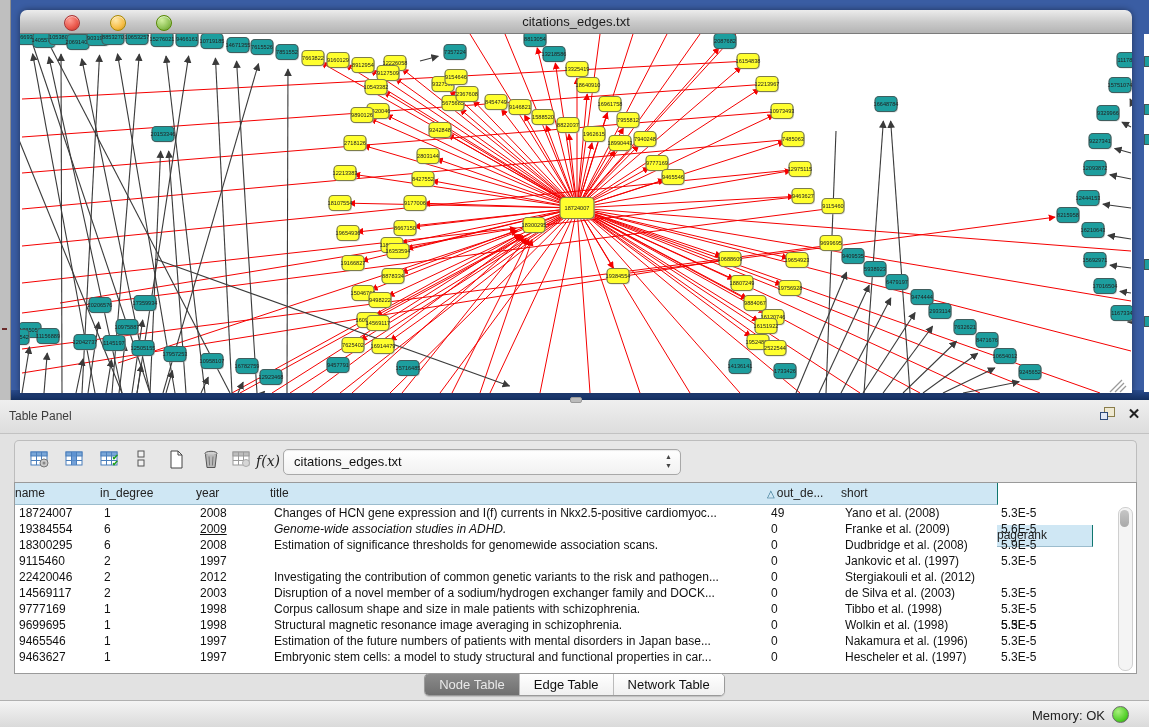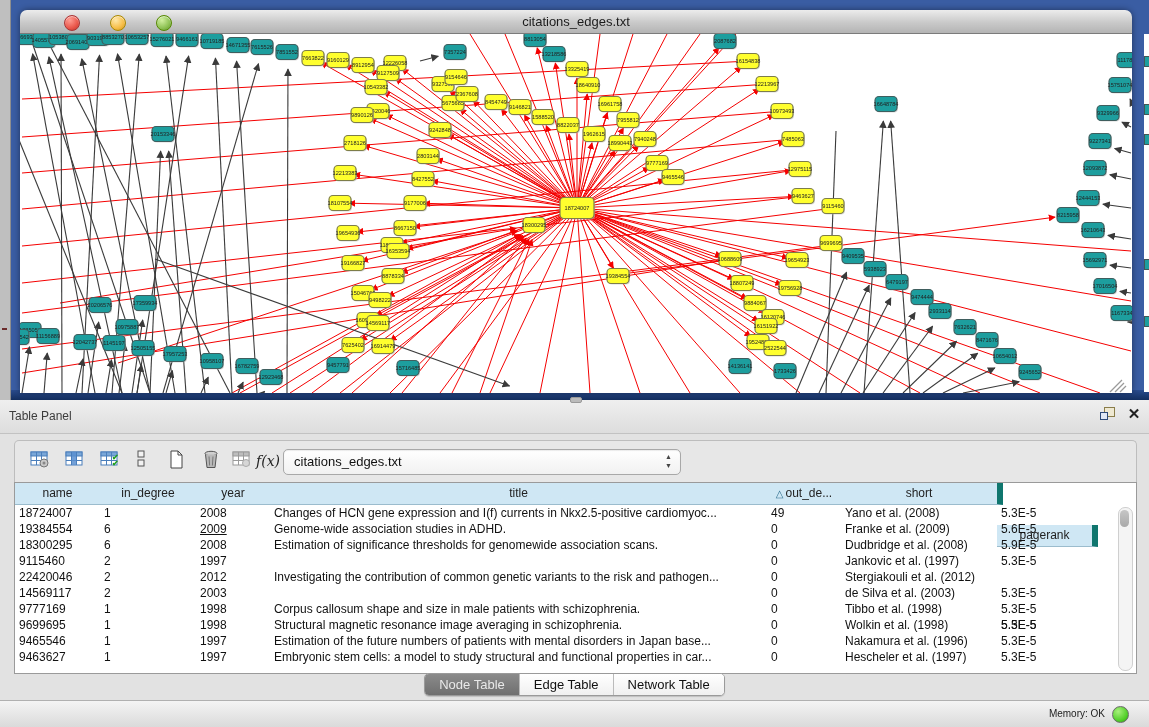--- a/index.html
+++ b/index.html
@@ -39,38 +39,38 @@
   .tbtn{position:absolute;top:7px;width:26px;height:26px;text-align:center;}
   .tbtn svg{display:block;margin:2px auto;}
   #icon-function{font-family:"DejaVu Serif",serif;font-style:italic;font-size:14px;color:#222;line-height:26px;}
   #combo{position:absolute;left:268px;top:8px;width:396px;height:24px;background:linear-gradient(#fff,#f1f1f1);
     border:1px solid #a8a8a8;border-radius:5px;box-shadow:inset 0 1px 1px rgba(0,0,0,.08);}
   #combo-text{position:absolute;left:10px;top:4px;font-size:13px;color:#111;}
   #combo-arrows{position:absolute;right:8px;top:2px;font-size:7px;color:#444;line-height:9px;text-align:center;}
   
   #tbl{position:absolute;left:14px;top:82px;width:1121px;height:190px;background:#fff;border:1px solid #9a9a9a;}
   #tbl-headrow{position:absolute;left:0;top:0;height:22px;width:100%;}
-  .th{position:absolute;top:0;height:21px;background:#cfe7f4;border-right:6px solid #0f766e;border-bottom:1px solid #9bbccd;
-    font-size:12px;color:#222;text-align:center;line-height:21px;overflow:hidden;white-space:nowrap;}
+  .th{position:absolute;top:0;height:21px;background:#cfe7f4;border-right:1px solid #0f766e;border-bottom:1px solid #9bbccd;
+    font-size:12px;color:#222;text-align:left;line-height:21px;overflow:hidden;white-space:nowrap;}
   .sorticon{color:#2e6f8e;font-size:10px;margin-right:2px;}
   #tbl-rows{position:absolute;left:0;top:22px;width:1104px;}
   .trow{position:absolute;left:0;height:16px;width:100%;}
   .td{position:absolute;top:0;height:16px;font-size:12px;color:#111;line-height:16px;white-space:nowrap;overflow:hidden;padding-left:4px;box-sizing:border-box;}
   #vscroll{position:absolute;right:3px;top:24px;width:13px;height:162px;background:#f4f4f4;border:1px solid #cfcfcf;border-radius:7px;}
   #vthumb{position:absolute;left:1px;top:2px;width:9px;height:17px;background:linear-gradient(#c6c6c6,#a9a9a9);border-radius:5px;}
   
   #tp-tabs{position:absolute;left:0;top:272px;width:1149px;height:28px;text-align:center;}
   #seg{display:inline-block;margin-top:1px;border:1px solid #9a9a9a;border-radius:5px;overflow:hidden;background:#fff;box-shadow:0 1px 1px rgba(0,0,0,.15);}
   .seg-item{display:inline-block;padding:3px 14px;font-size:13px;color:#111;background:linear-gradient(#ffffff,#f0f0f0);border-right:1px solid #bbb;}
   .seg-item:last-child{border-right:none;}
   .seg-item.active{background:linear-gradient(#8b8b8b,#6f6f6f);color:#e9e9e9;}
   
   #statusbar{position:absolute;left:0;top:700px;width:1149px;height:27px;
     background:linear-gradient(#f4f4f4,#d9d9d9);border-top:1px solid #b0b0b0;}
-  #mem-label{position:absolute;right:44px;top:7px;font-size:10px;color:#222;}
+  #mem-label{position:absolute;right:44px;top:7px;font-size:13px;color:#222;}
   #mem-dot{position:absolute;right:20px;top:5px;width:15px;height:15px;border-radius:50%;
     background:radial-gradient(circle at 35% 30%,#a8f07c,#4fce27 65%,#2f9a12);border:1px solid #6a6a6a;}
 </style>
 </head>
 <body>
 
 <div id="screen">
 
   <div id="desktop">
     <div class="bottom-band"></div>
@@ -969,21 +969,21 @@
             <div class="td" style="left: 181px; width: 74px;">2008</div>
             <div class="td" style="left: 255px; width: 497px;">Changes of HCN gene expression and I(f) currents in Nkx2.5-positive cardiomyoc...</div>
             <div class="td" style="left: 752px; width: 74px;">49</div>
             <div class="td" style="left: 826px; width: 156px;">Yano et al. (2008)</div>
             <div class="td" style="left: 982px; width: 95px;">5.3E-5</div>
           </div>
           <div class="trow" style="top: 16px;">
             <div class="td" style="left: 0px; width: 85px;">19384554</div>
             <div class="td" style="left: 85px; width: 96px;">6</div>
             <div class="td" style="left: 181px; width: 74px; text-decoration: underline;">2009</div>
-            <div class="td" style="left: 255px; width: 497px;">Genome-wide association studies in ADHD.</div>
+            <div class="td" style="left: 255px; width: 497px; font-style: italic;">Genome-wide association studies in ADHD.</div>
             <div class="td" style="left: 752px; width: 74px;">0</div>
             <div class="td" style="left: 826px; width: 156px;">Franke et al. (2009)</div>
             <div class="td" style="left: 982px; width: 95px;">5.6E-5</div>
           </div>
           <div class="trow" style="top: 32px;">
             <div class="td" style="left: 0px; width: 85px;">18300295</div>
             <div class="td" style="left: 85px; width: 96px;">6</div>
             <div class="td" style="left: 181px; width: 74px;">2008</div>
             <div class="td" style="left: 255px; width: 497px;">Estimation of significance thresholds for genomewide association scans.</div>
             <div class="td" style="left: 752px; width: 74px;">0</div>
@@ -1004,20 +1004,21 @@
             <div class="td" style="left: 181px; width: 74px;">2012</div>
             <div class="td" style="left: 255px; width: 497px;">Investigating the contribution of common genetic variants to the risk and pathogen...</div>
             <div class="td" style="left: 752px; width: 74px;">0</div>
             <div class="td" style="left: 826px; width: 156px;">Stergiakouli et al. (2012)</div>
             <div class="td" style="left: 982px; width: 95px; margin-top: 48px;">5.5E-5</div>
           </div>
           <div class="trow" style="top: 80px;">
             <div class="td" style="left: 0px; width: 85px;">14569117</div>
             <div class="td" style="left: 85px; width: 96px;">2</div>
             <div class="td" style="left: 181px; width: 74px;">2003</div>
+            <div class="td" style="left: 255px; width: 497px;">Disruption of a novel member of a sodium/hydrogen exchanger family and DOCK...</div>
             <div class="td" style="left: 752px; width: 74px;">0</div>
             <div class="td" style="left: 826px; width: 156px;">de Silva et al. (2003)</div>
             <div class="td" style="left: 982px; width: 95px;">5.3E-5</div>
           </div>
           <div class="trow" style="top: 96px;">
             <div class="td" style="left: 0px; width: 85px;">9777169</div>
             <div class="td" style="left: 85px; width: 96px;">1</div>
             <div class="td" style="left: 181px; width: 74px;">1998</div>
             <div class="td" style="left: 255px; width: 497px;">Corpus callosum shape and size in male patients with schizophrenia.</div>
             <div class="td" style="left: 752px; width: 74px;">0</div>

